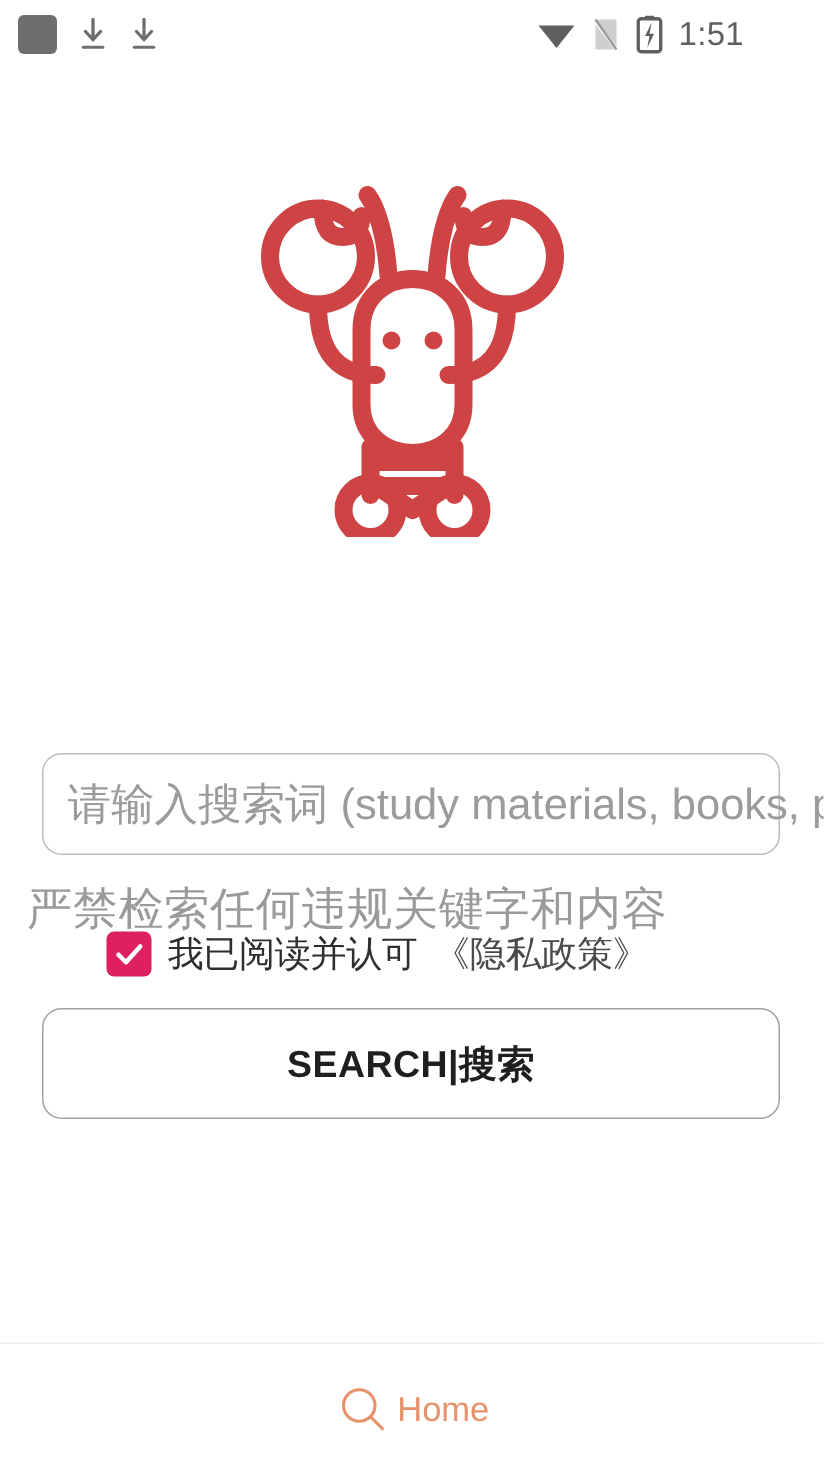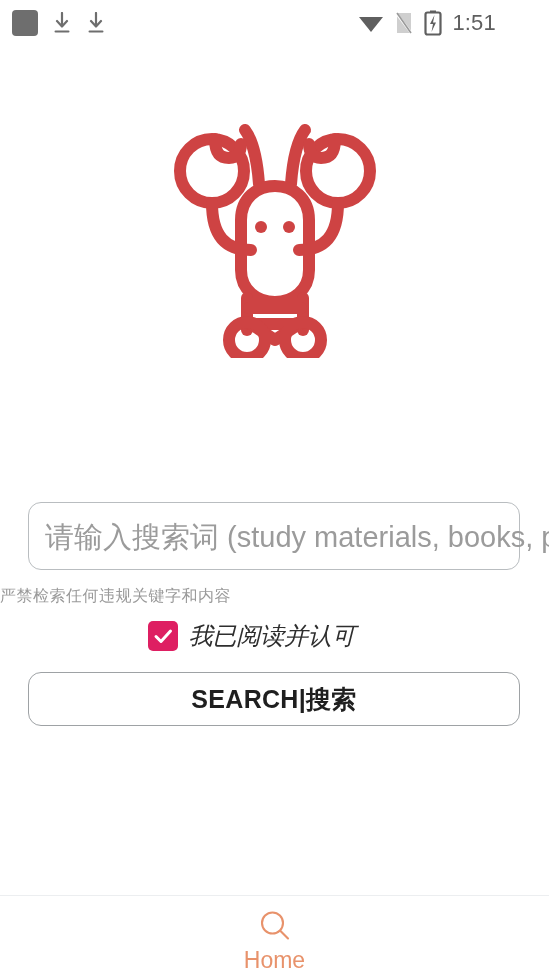--- a/index.html
+++ b/index.html
@@ -43,60 +43,60 @@
     position:absolute; left:16px; top:0; height:68px; width:520px;
     border:none; outline:none; background:transparent;
     font-family:"Liberation Sans","DejaVu Sans",sans-serif;
     font-size:29px; color:#3a3a3a; white-space:nowrap;
   }
   .search-input::placeholder{ color:#9b9b9b; opacity:1; }
 
   
   .warning{
     position:absolute; left:0; top:586px; width:445px;
-    text-align:left; font-size:16px; color:#9a9a9a;
+    text-align:right; font-size:30px; color:#9a9a9a;
     letter-spacing:.5px;
   }
 
   
   .agree-row{
     position:absolute; left:0; top:620px; width:503px;
     display:flex; align-items:center; justify-content:center;
-    gap:11px; padding:0 8px;font-style:italic;
+    gap:11px; padding:0 8px;
   }
   .checkbox{
     width:30px; height:30px; border-radius:5px; background:#DE1F62;
     display:flex; align-items:center; justify-content:center;
     flex:0 0 auto;
   }
   .checkbox svg{ width:22px; height:22px; display:block; }
   .agree-text{
     font-size:24px; color:#2e2e2e; white-space:nowrap;
     letter-spacing:-0.2px;
   }
   .agree-link{ color:#4a4a4a; }
 
   
   .search-btn{
-    position:absolute; left:28px; top:672px; width:492px; height:54px;
+    position:absolute; left:28px; top:672px; width:492px; height:74px;
     border:1px solid #9ea2a5; border-radius:13px; background:#fff;
     font-family:"Liberation Sans","DejaVu Sans",sans-serif;
     font-size:25px; font-weight:bold; color:#1f1f1f;
     display:flex; align-items:center; justify-content:center;
     letter-spacing:.3px; cursor:pointer;
   }
 
   
   .bottom-nav{
     position:absolute; left:0; bottom:0; width:549px; height:84px;
     border-top:1px solid #eceef0; background:#fff;
     display:flex;
   }
   .nav-item{
-    flex:1; display:flex; flex-direction:column;
+    flex:1; display:flex; 
     align-items:center; justify-content:center; gap:4px;
     cursor:pointer; padding-top:4px;
   }
   .nav-icon{ width:38px; height:38px; display:flex; align-items:center; justify-content:center; }
   .nav-icon svg{ display:block; }
   .nav-label{ font-size:23px; line-height:1; }
   .nav-label.active{ color:#E8926B; }
   .nav-label.inactive{ color:#616161; }
 </style>
 </head>
@@ -173,20 +173,21 @@
 
 <div class="warning">严禁检索任何违规关键字和内容</div>
 
 <div class="agree-row">
   <div class="checkbox">
     <svg viewBox="0 0 22 22">
       <path d="M4 11.5 L9 16.5 L18.5 6" stroke="#ffffff" stroke-width="3" fill="none" stroke-linecap="round" stroke-linejoin="round"></path>
     </svg>
   </div>
   <span class="agree-text">我已阅读并认可</span>
+  <span class="agree-text agree-link">《隐私政策》</span>
 </div>
 
 <div class="search-btn">SEARCH|搜索</div>
 
 <div class="bottom-nav">
   <div class="nav-item">
     <div class="nav-icon">
       <svg width="36" height="36" viewBox="0 0 36 36">
         <circle cx="15.5" cy="15" r="10.5" fill="none" stroke="#E8926B" stroke-width="2.1"></circle>
         <path d="M23.5 23 L31 30.5" stroke="#E8926B" stroke-width="2.1" stroke-linecap="round"></path>

